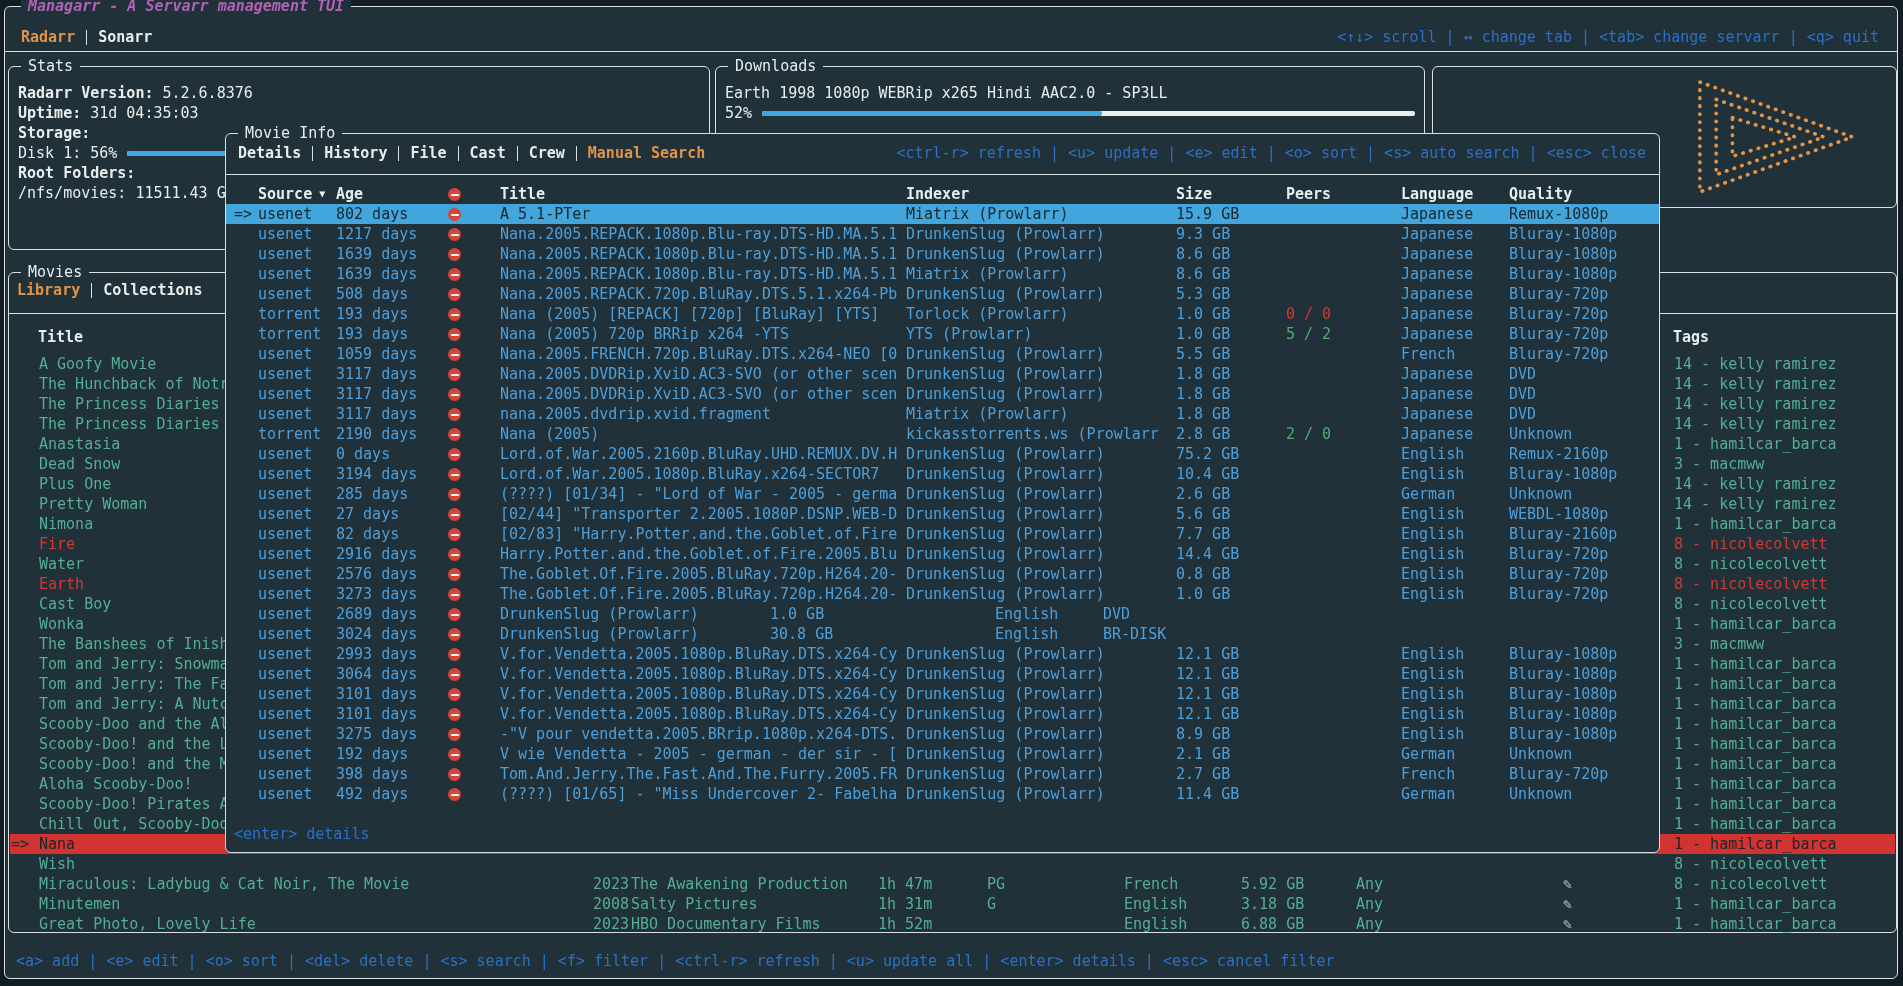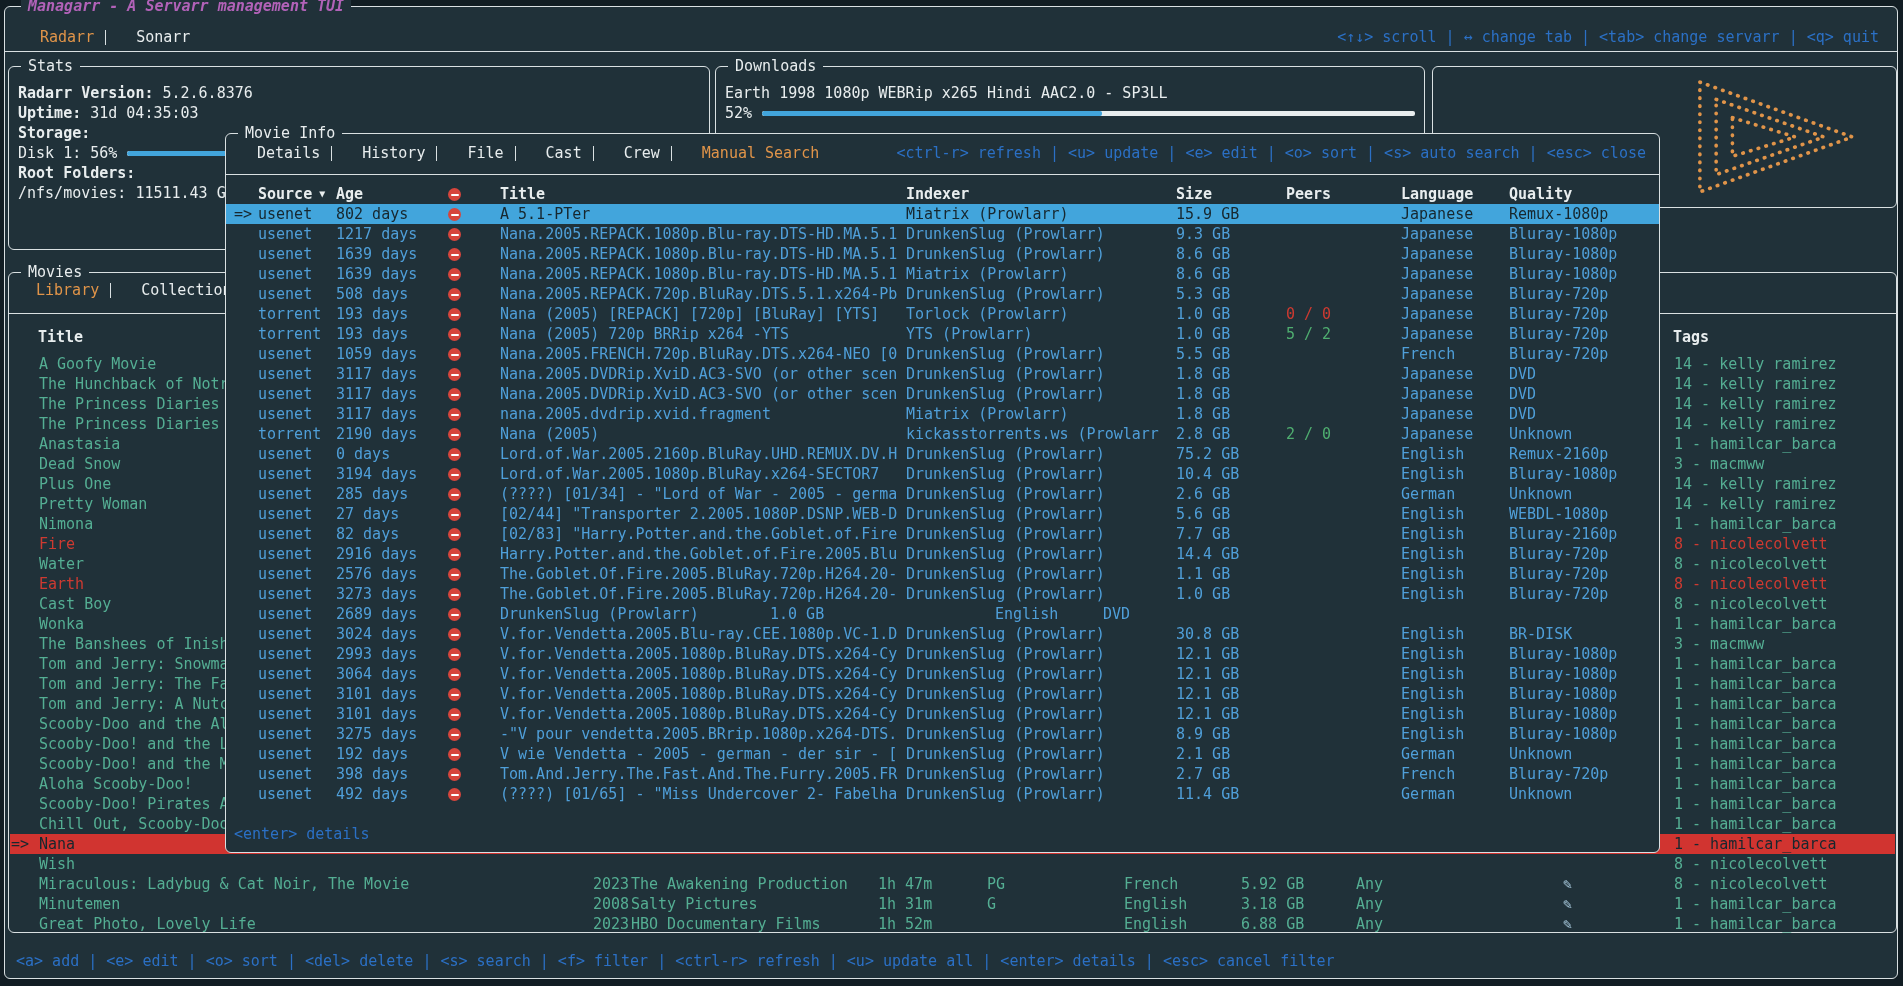--- a/index.html
+++ b/index.html
@@ -7,21 +7,21 @@
     --blue:#4f9fd9; --hl:#42a5dc; --dark:#17272e; --orange:#e09449;
     --purple:#b162b8; --key:#2b70c5; --teal:#54ae93; --red:#ce3a31;
     --red-bg:#d13430; --red-icon:#d6453c; --green:#4fae70; --quill:#a5c6da;
   }
   *{margin:0;padding:0;box-sizing:border-box;}
   html,body{width:1903px;height:986px;overflow:hidden;}
   body{background:var(--bg-edge);font-family:"DejaVu Sans Mono",monospace;font-size:15px;line-height:20px;color:var(--bright);position:relative;}
   .panel{position:absolute;border:1px solid var(--border);border-radius:6px;}
   .ptitle{position:absolute;top:-11px;left:12px;background:var(--bg);padding:0 7px;font-weight:normal;color:var(--bright);white-space:pre;}
   .vdiv{border-left:1px solid var(--border);height:15px;align-self:center;margin:0 11px;}
-  .tab{white-space:pre;font-weight:normal;color:var(--bright);margin-left:19px;}
+  .tab{white-space:pre;font-weight:bold;color:var(--bright);}
   .tab.active{color:var(--orange);}
   .keys{color:var(--key);white-space:pre;}
   
   #app-frame{position:absolute;left:4px;top:6px;width:1894px;height:973px;border:1px solid var(--border);border-radius:6px;background:var(--bg);}
   #topbar{position:absolute;left:5px;top:7px;width:1892px;height:45px;border-bottom:1px solid var(--border);z-index:2;}
   #app-title{position:absolute;left:16px;top:-11px;background:var(--bg);padding:0 7px;color:var(--purple);font-weight:bold;font-style:italic;white-space:pre;}
   #app-tabs{position:absolute;left:16px;top:20px;display:flex;}
   #app-keys{position:absolute;right:18px;top:20px;}
   
   #stats{left:8px;top:66px;width:702px;height:184px;z-index:1;}
@@ -428,21 +428,21 @@
         <span class="c l">English</span>
         <span class="c q">Bluray-720p</span>
       </div>
       <div class="srow">
         <span class="c m"></span>
         <span class="c s">usenet</span>
         <span class="c a">2576 days</span>
         <span class="c r"><span class="noent"></span></span>
         <span class="c t">The.Goblet.Of.Fire.2005.BluRay.720p.H264.20-</span>
         <span class="c i">DrunkenSlug (Prowlarr)</span>
-        <span class="c z">1.1 GB</span>
+        <span class="c z">0.8 GB</span>
         <span class="c p"></span>
         <span class="c l">English</span>
         <span class="c q">Bluray-720p</span>
       </div>
       <div class="srow">
         <span class="c m"></span>
         <span class="c s">usenet</span>
         <span class="c a">3273 days</span>
         <span class="c r"><span class="noent"></span></span>
         <span class="c t">The.Goblet.Of.Fire.2005.BluRay.720p.H264.20-</span>
@@ -461,21 +461,20 @@
         <span class="c z">1.0 GB</span>
         <span class="c p"></span>
         <span class="c l">English</span>
         <span class="c q">DVD</span>
       </div>
       <div class="srow">
         <span class="c m"></span>
         <span class="c s">usenet</span>
         <span class="c a">3024 days</span>
         <span class="c r"><span class="noent"></span></span>
-        <span class="c t">V.for.Vendetta.2005.Blu-ray.CEE.1080p.VC-1.D</span>
         <span class="c i">DrunkenSlug (Prowlarr)</span>
         <span class="c z">30.8 GB</span>
         <span class="c p"></span>
         <span class="c l">English</span>
         <span class="c q">BR-DISK</span>
       </div>
       <div class="srow">
         <span class="c m"></span>
         <span class="c s">usenet</span>
         <span class="c a">2993 days</span>

